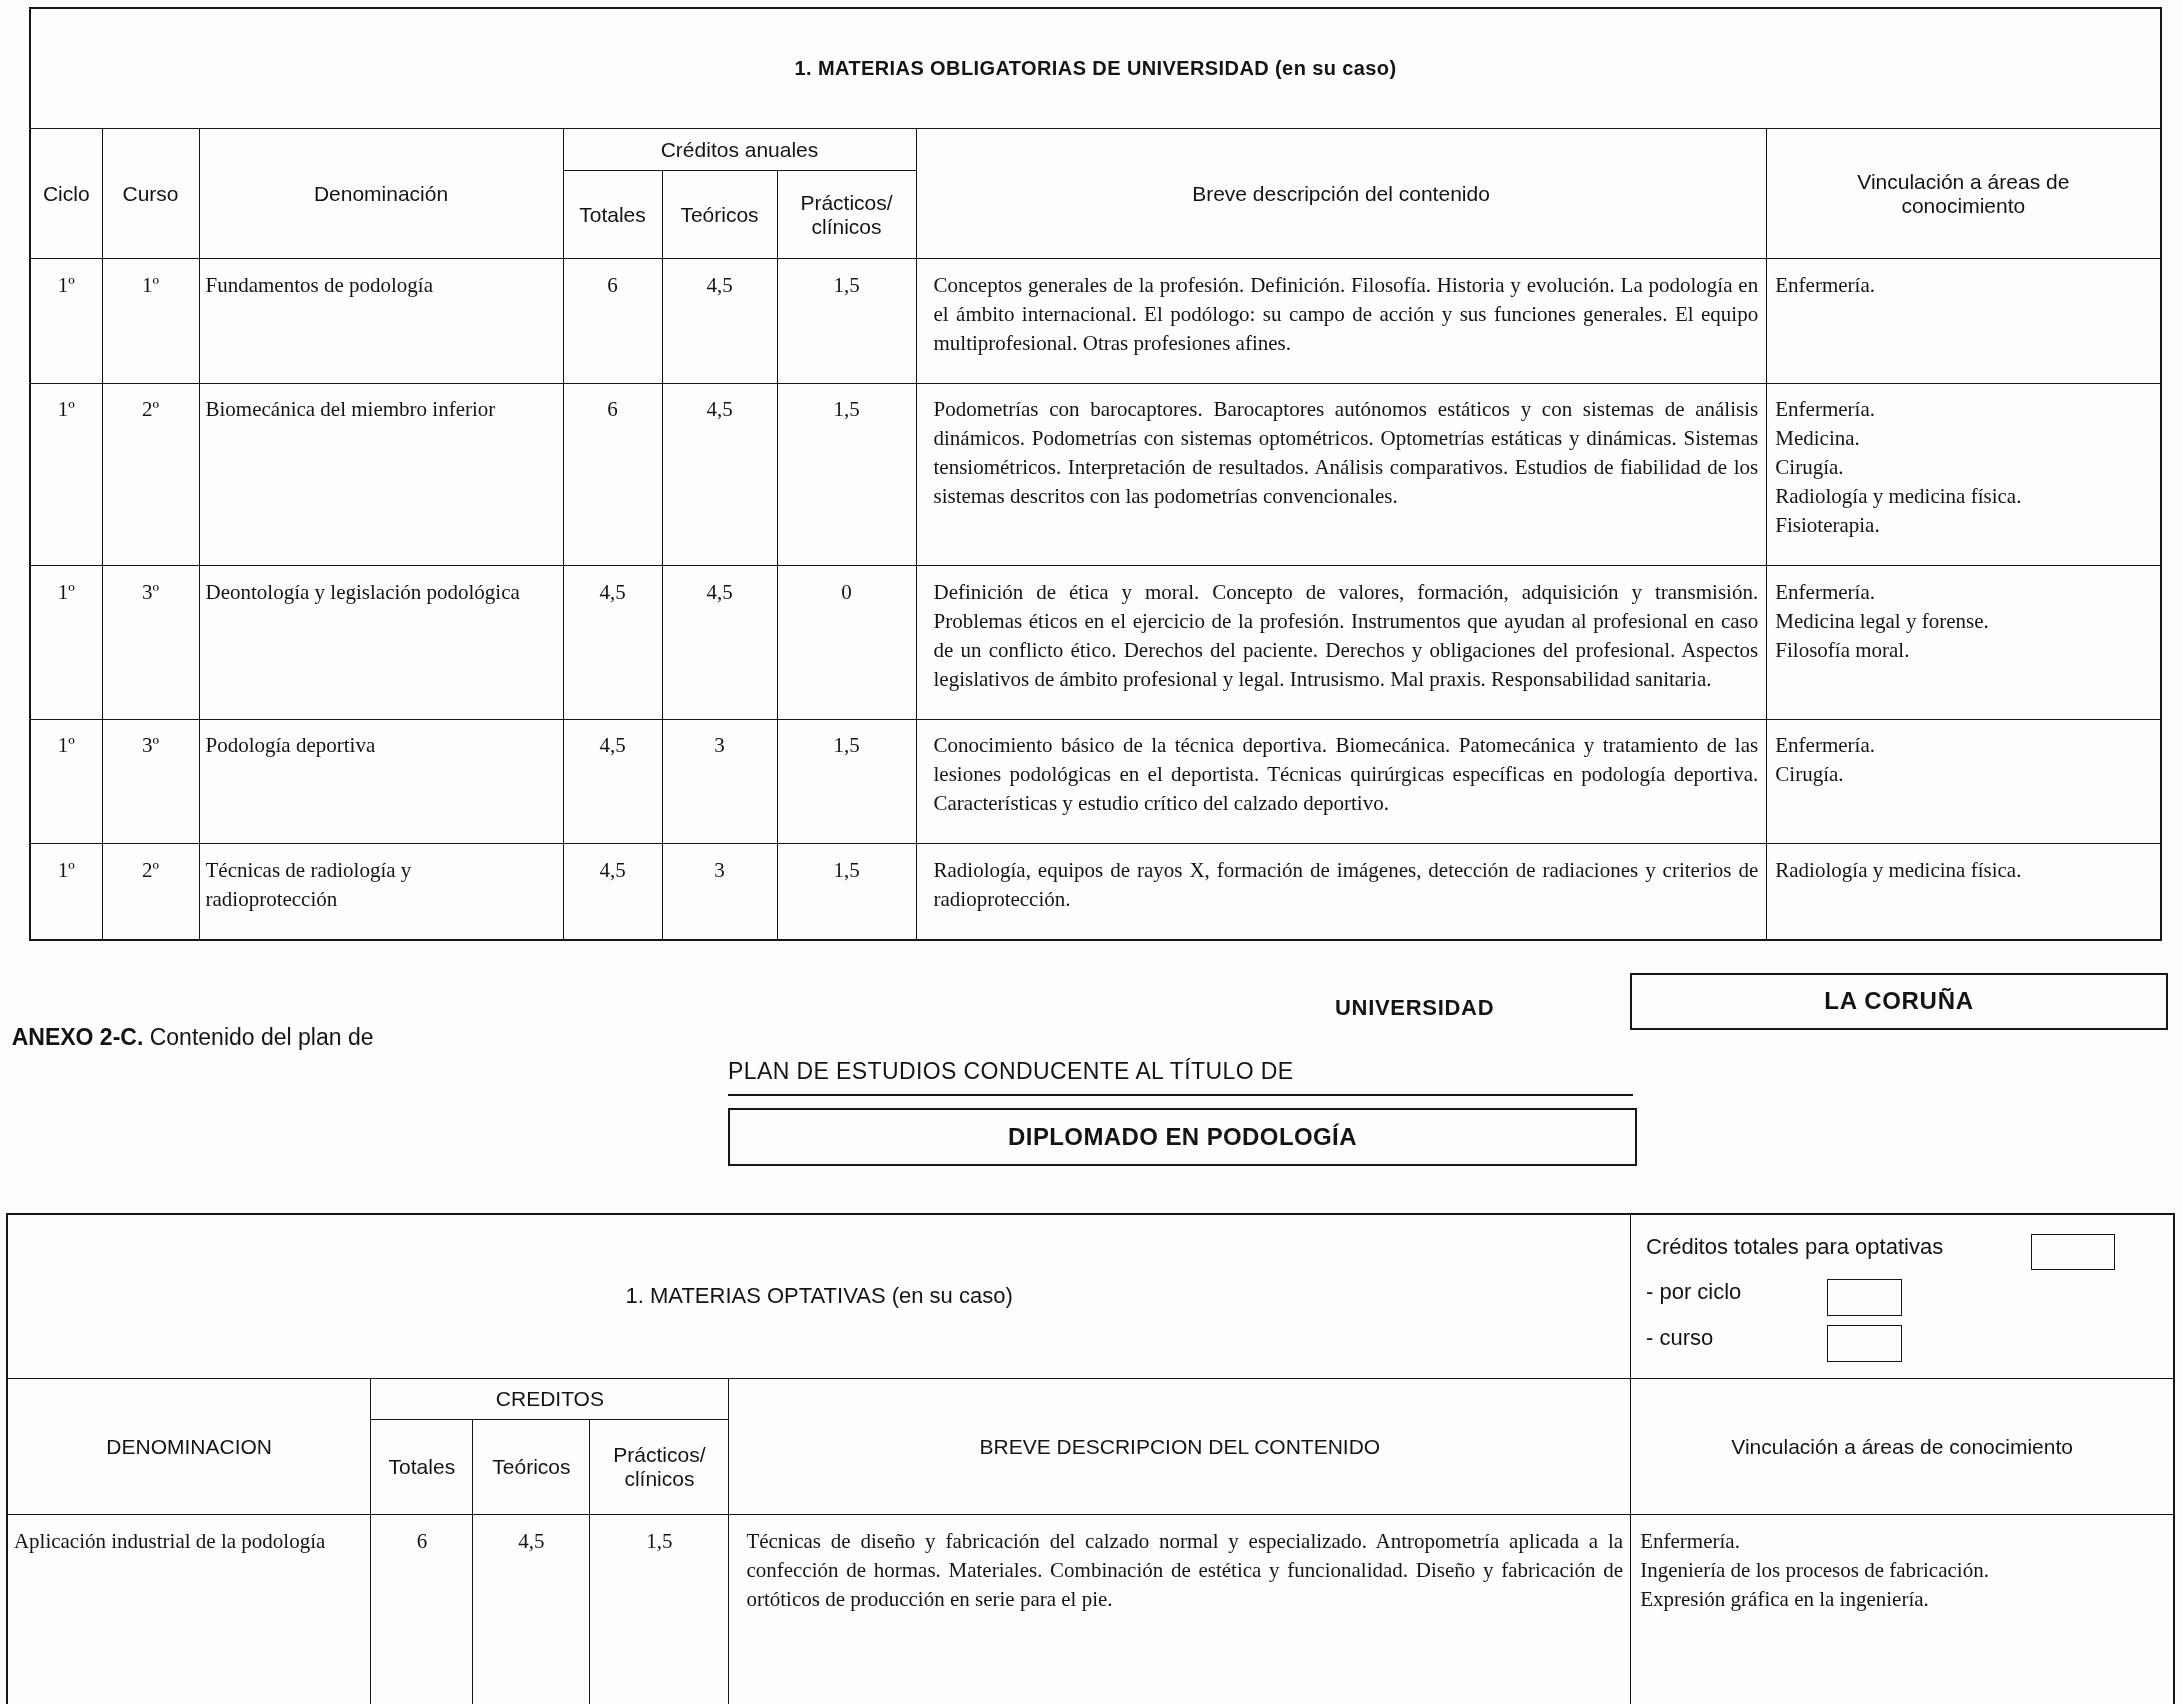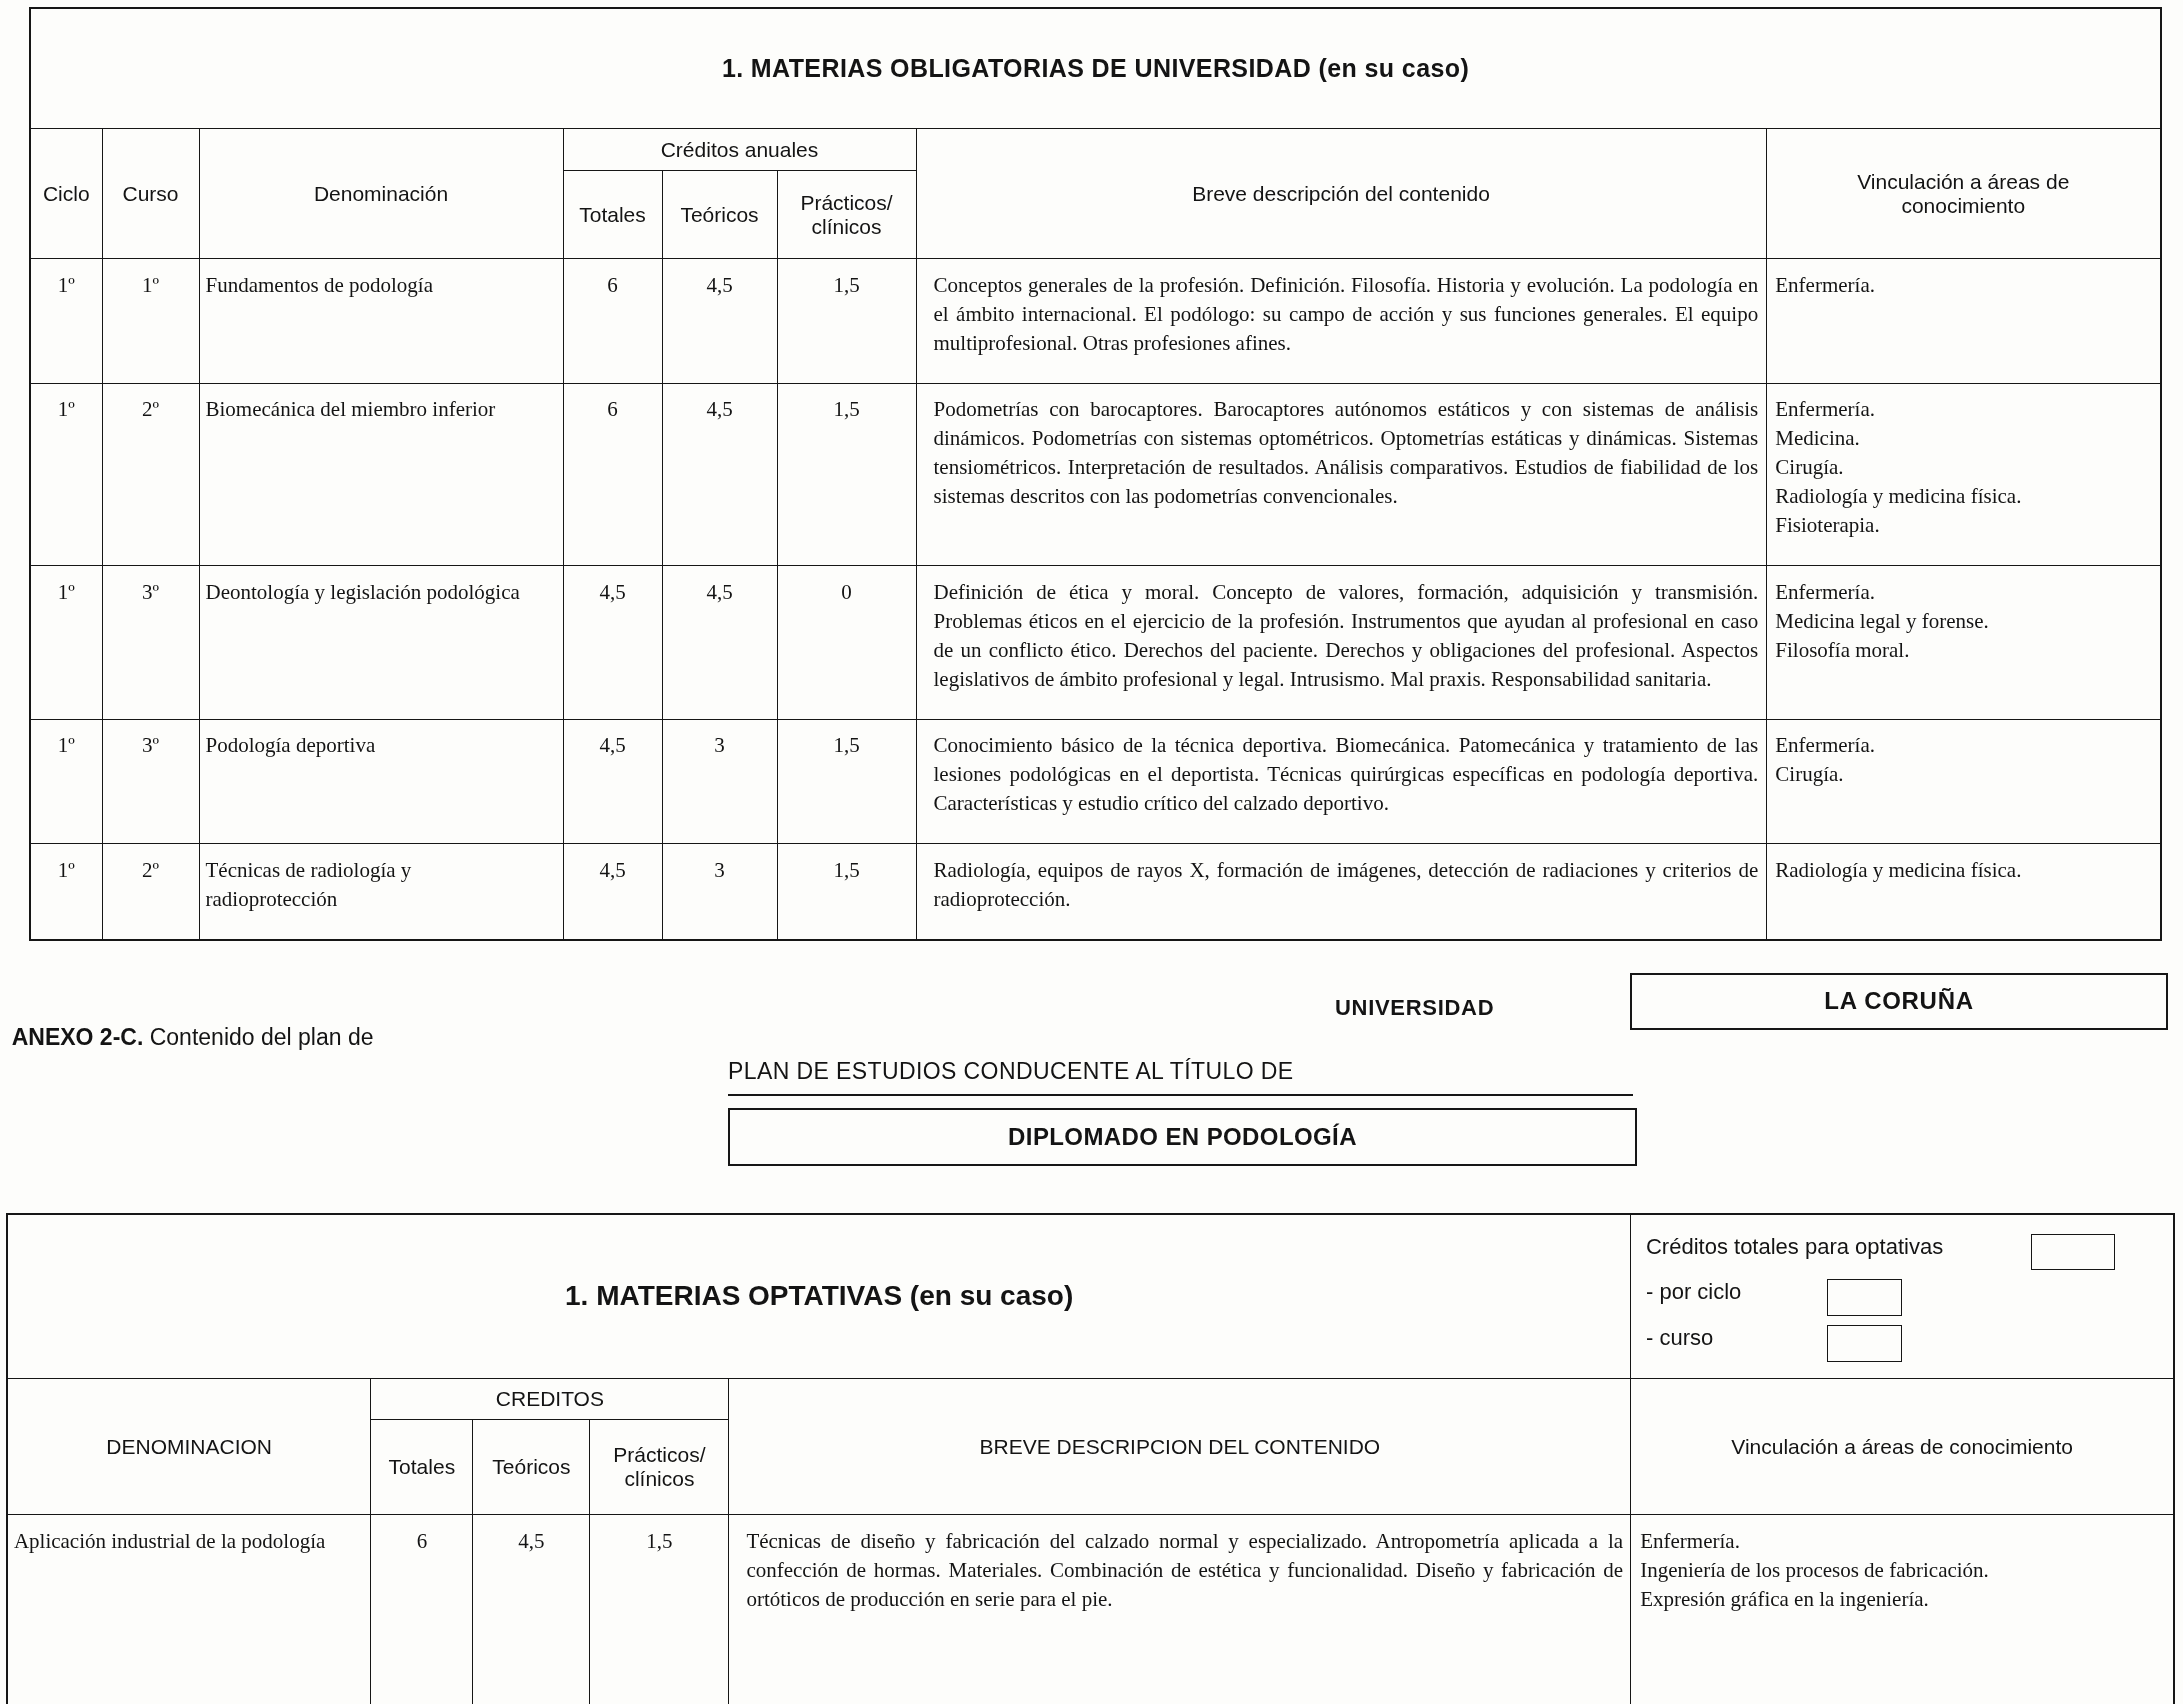--- a/index.html
+++ b/index.html
@@ -17,21 +17,21 @@
   .tbl {
     border-collapse: collapse;
     table-layout: fixed;
     border: 2.2px solid #161616;
   }
   .tbl th, .tbl td { border: 1.5px solid #161616; }
 
   .tbl-title {
     font-family: "Liberation Sans", sans-serif;
     font-weight: bold;
-    font-size: 25px;
+    font-size: 20px;
     height: 117px;
     text-align: center;
     vertical-align: middle;
     letter-spacing: 0.4px;
   }
 
   .hc {
     font-family: "Liberation Sans", sans-serif;
     font-weight: normal;
     font-size: 21px;
@@ -81,21 +81,21 @@
     position: absolute; left: 728px; top: 167px; width: 905px; height: 54px;
     border: 2.2px solid #161616;
     display: flex; align-items: center; justify-content: center;
     font-weight: bold; font-size: 24px; letter-spacing: 0.4px;
   }
 
   
   .bottom-table-wrap { padding: 0 10.2px 0 5.9px; }
   .opt-title {
     font-family: "Liberation Sans", sans-serif;
-    font-weight: bold; font-size: 28px;
+    font-weight: normal; font-size: 22px;
     height: 152px; text-align: center; vertical-align: middle;
   }
   .opt-cred {
     vertical-align: top; text-align: left;
     font-family: "Liberation Sans", sans-serif;
     font-weight: normal; font-size: 22px;
     padding: 19px 32px 7.3px 14.6px;
   }
   .cred-line { display: flex; align-items: flex-start; margin-bottom: 8.8px; gap: 35px; }
   .cred-sub { display: inline-block; width: 146px; }

